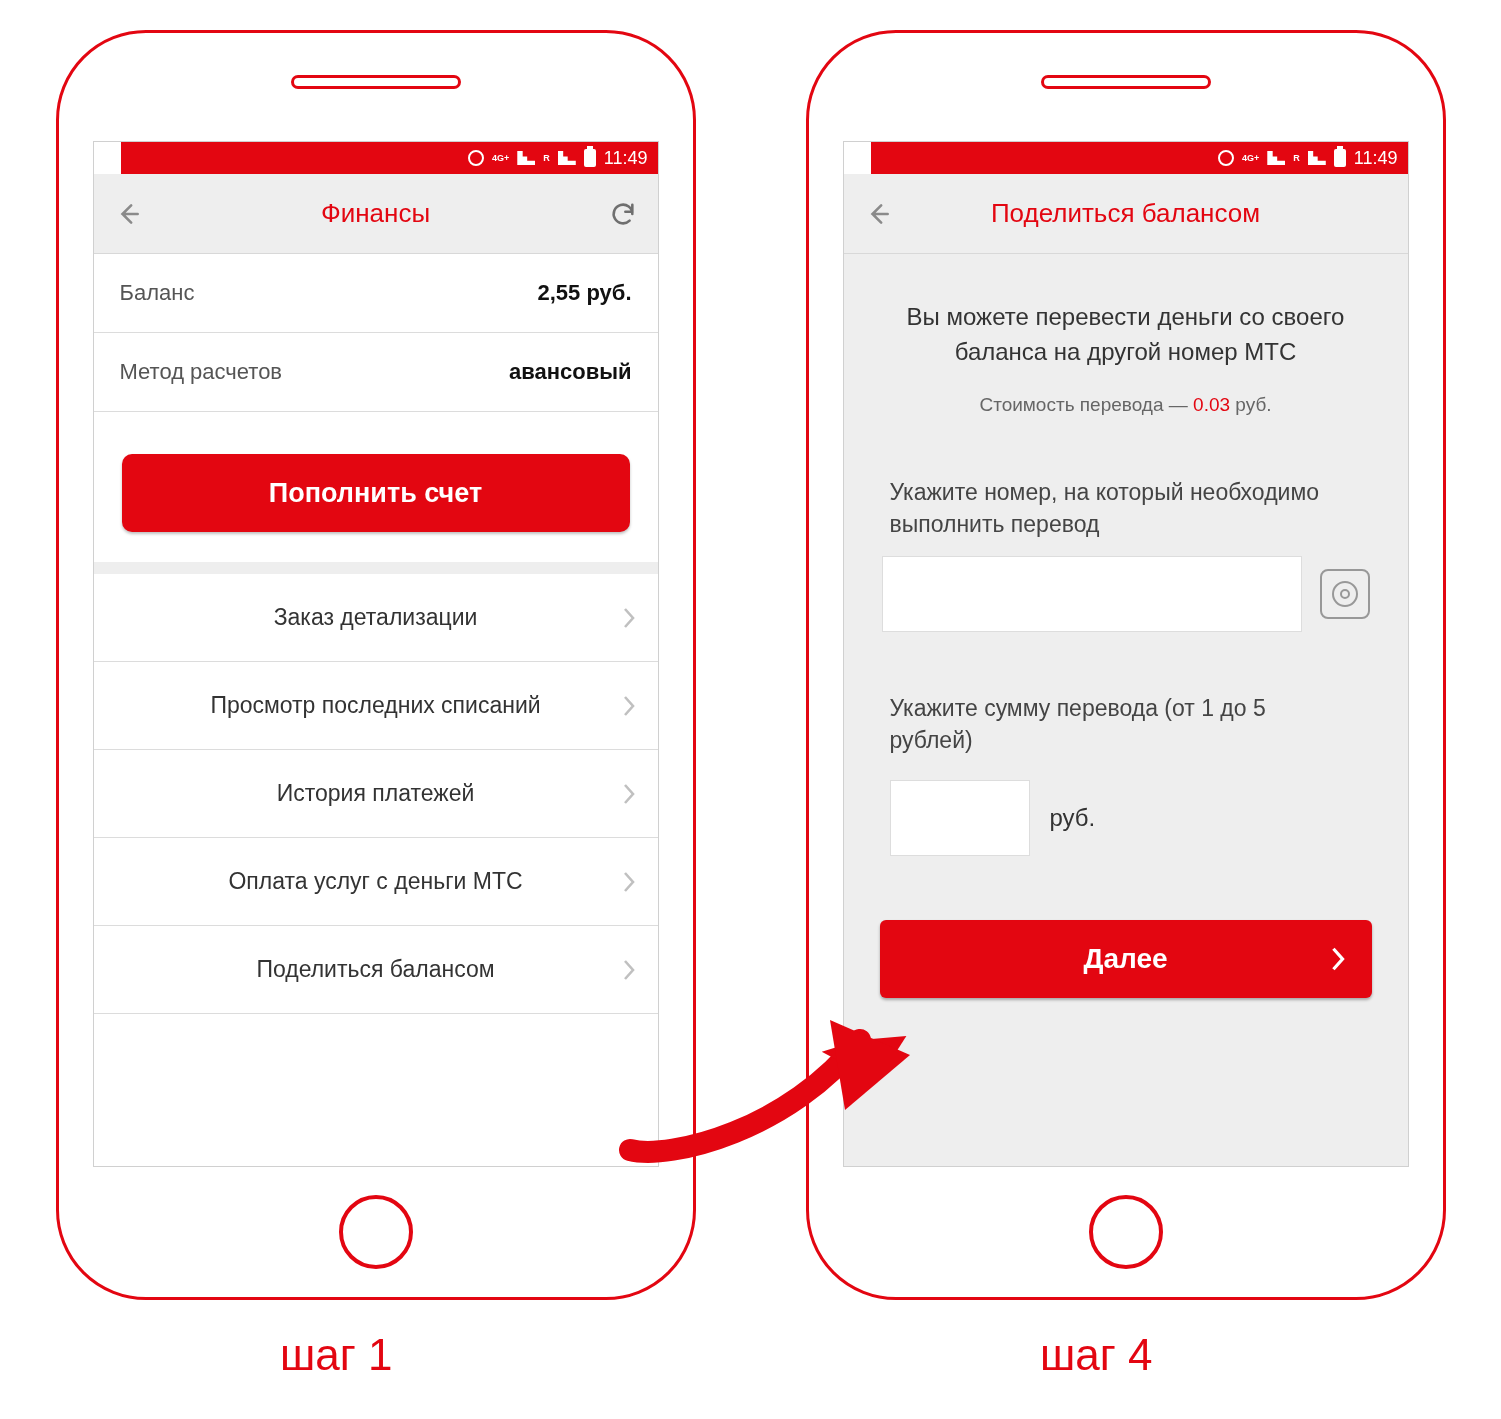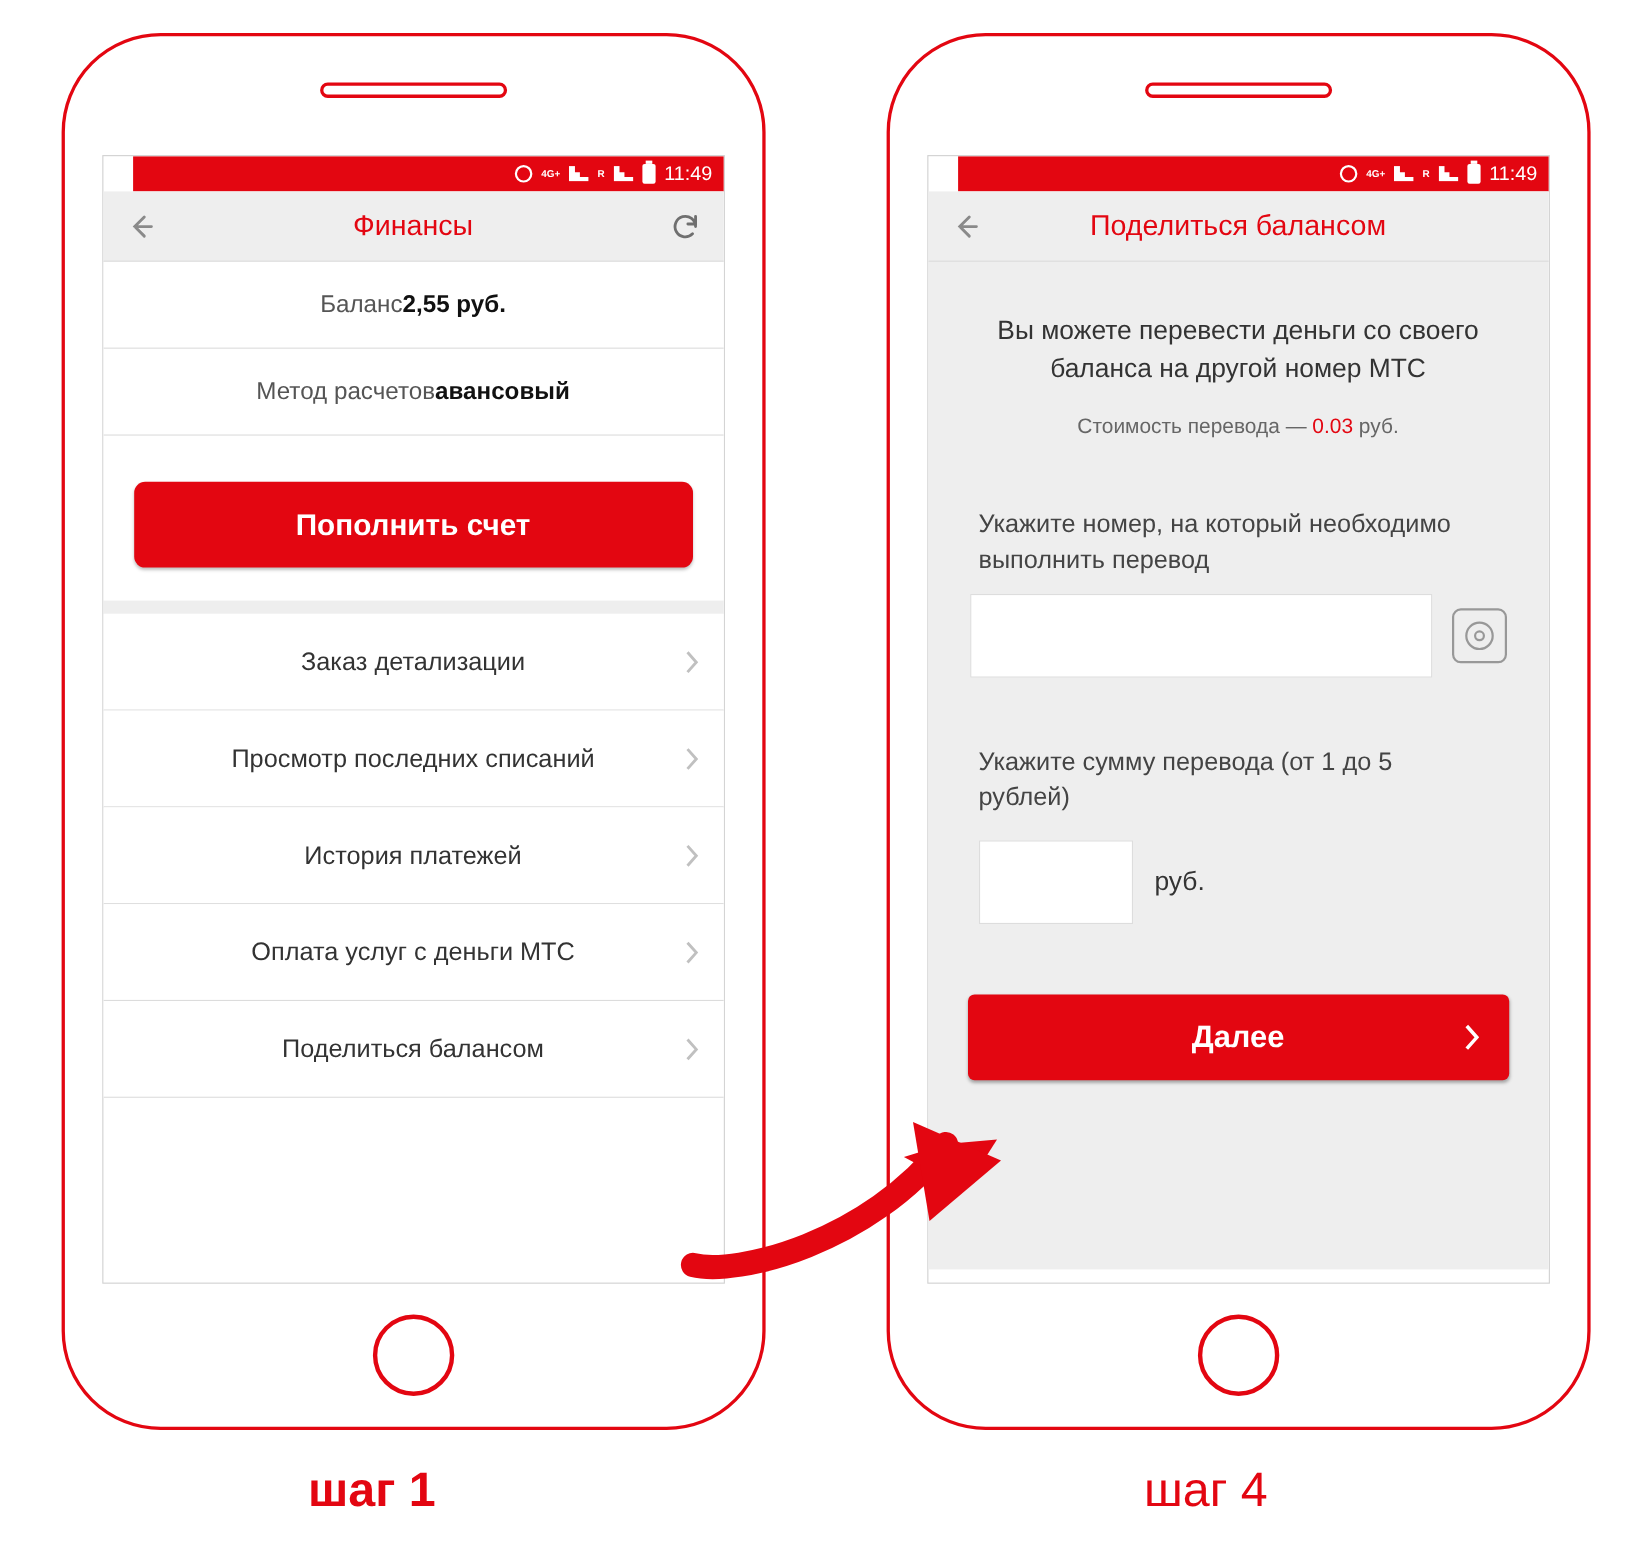--- a/index.html
+++ b/index.html
@@ -17,26 +17,26 @@
   .speaker{position:absolute;top:42px;left:50%;transform:translateX(-50%);width:170px;height:14px;border:3px solid var(--mts-red);border-radius:10px;}
   .home{position:absolute;bottom:28px;left:50%;transform:translateX(-50%);width:74px;height:74px;border:4px solid var(--mts-red);border-radius:50%;}
   .screen{position:absolute;top:108px;left:34px;right:34px;bottom:130px;border:1px solid #d0d0d0;background:#ffffff;overflow:hidden;}
   .statusbar{height:32px;background:var(--mts-red);color:#fff;display:flex;align-items:center;justify-content:flex-end;padding:0 10px;gap:8px;font-size:18px;font-weight:500;margin-left:27px;}
   .statusbar .sig{display:inline-block;width:18px;height:14px;background:linear-gradient(to top,#fff,#fff);clip-path:polygon(0 100%,30% 100%,30% 60%,55% 60%,55% 30%,100% 30%,100% 0,0 0);transform:scaleY(-1);}
   .statusbar .bat{width:12px;height:18px;background:#fff;border-radius:2px;position:relative;}
   .statusbar .bat::before{content:"";position:absolute;top:-3px;left:3px;width:6px;height:3px;background:#fff;}
   .statusbar .globe{width:16px;height:16px;border:2px solid #fff;border-radius:50%;position:relative;}
   .statusbar .tag{font-size:9px;font-weight:700;line-height:1;}
 
-  .appbar{height:64px;background:var(--grey-bg);display:flex;align-items:center;justify-content:space-between;padding:0 20px;border-bottom:1px solid #d8d8d8;}
+  .appbar{height:80px;background:var(--grey-bg);display:flex;align-items:center;justify-content:space-between;padding:0 20px;border-bottom:1px solid #d8d8d8;}
   .appbar .back{width:30px;height:30px;display:flex;align-items:center;justify-content:center;}
   .appbar .title{color:var(--mts-red);font-size:26px;font-weight:400;}
   .appbar .refresh{width:30px;height:30px;display:flex;align-items:center;justify-content:center;}
 
-  .row{display:flex;justify-content:center;align-items:center;padding:26px 26px;border-bottom:1px solid var(--grey-line);font-size:22px;}
+  .row{display:flex;justify-content:space-between;align-items:center;padding:26px 26px;border-bottom:1px solid var(--grey-line);font-size:22px;}
   .row .label{color:var(--text-mid);font-weight:400;}
   .row .value{color:#111;font-weight:700;}
 
   .topblock{background:#fff;}
   .btn-primary{margin:42px 28px 30px 28px;height:78px;background:var(--mts-red);color:#fff;border:none;border-radius:10px;font-size:27px;font-weight:700;cursor:pointer;box-shadow:0 2px 3px rgba(0,0,0,0.25);width:calc(100% - 56px);}
   .list{border-top:12px solid var(--grey-bg);}
   .list-item{display:flex;align-items:center;justify-content:center;position:relative;height:88px;border-bottom:1px solid var(--grey-line);padding:0 50px;background:#fff;}
   .list-item span{font-size:23px;color:var(--text-dark);text-align:center;}
   .list-item .chev{position:absolute;right:22px;top:50%;transform:translateY(-50%);color:#bbb;}
 
@@ -53,21 +53,21 @@
   .contactbtn .dot{width:10px;height:10px;border:2px solid #989898;border-radius:50%;}
 
   .amountrow{display:flex;align-items:center;gap:20px;padding:8px 46px;}
   .amountbox{width:140px;height:76px;background:#fff;border:1px solid #ddd;}
   .rublabel{font-size:24px;color:#333;}
 
   .next{margin:56px 36px 0 36px;height:78px;background:var(--mts-red);color:#fff;border:none;border-radius:6px;font-size:28px;position:relative;box-shadow:0 2px 3px rgba(0,0,0,0.3);width:calc(100% - 72px);cursor:pointer;font-weight:bold;}
   .next .chev{position:absolute;right:26px;top:50%;transform:translateY(-50%);}
 
   .stepcap{position:absolute;top:1330px;font-size:44px;color:var(--mts-red);font-weight:400;}
-  .cap1{left:280px;font-weight:bold;}
+  .cap1{left:280px;}
   .cap2{left:1040px;}
 
   .arrow{position:absolute;top:1000px;left:610px;pointer-events:none;}
 
   svg{display:block;}
 </style>
 </head>
 <body>
 
 <div class="stage">

